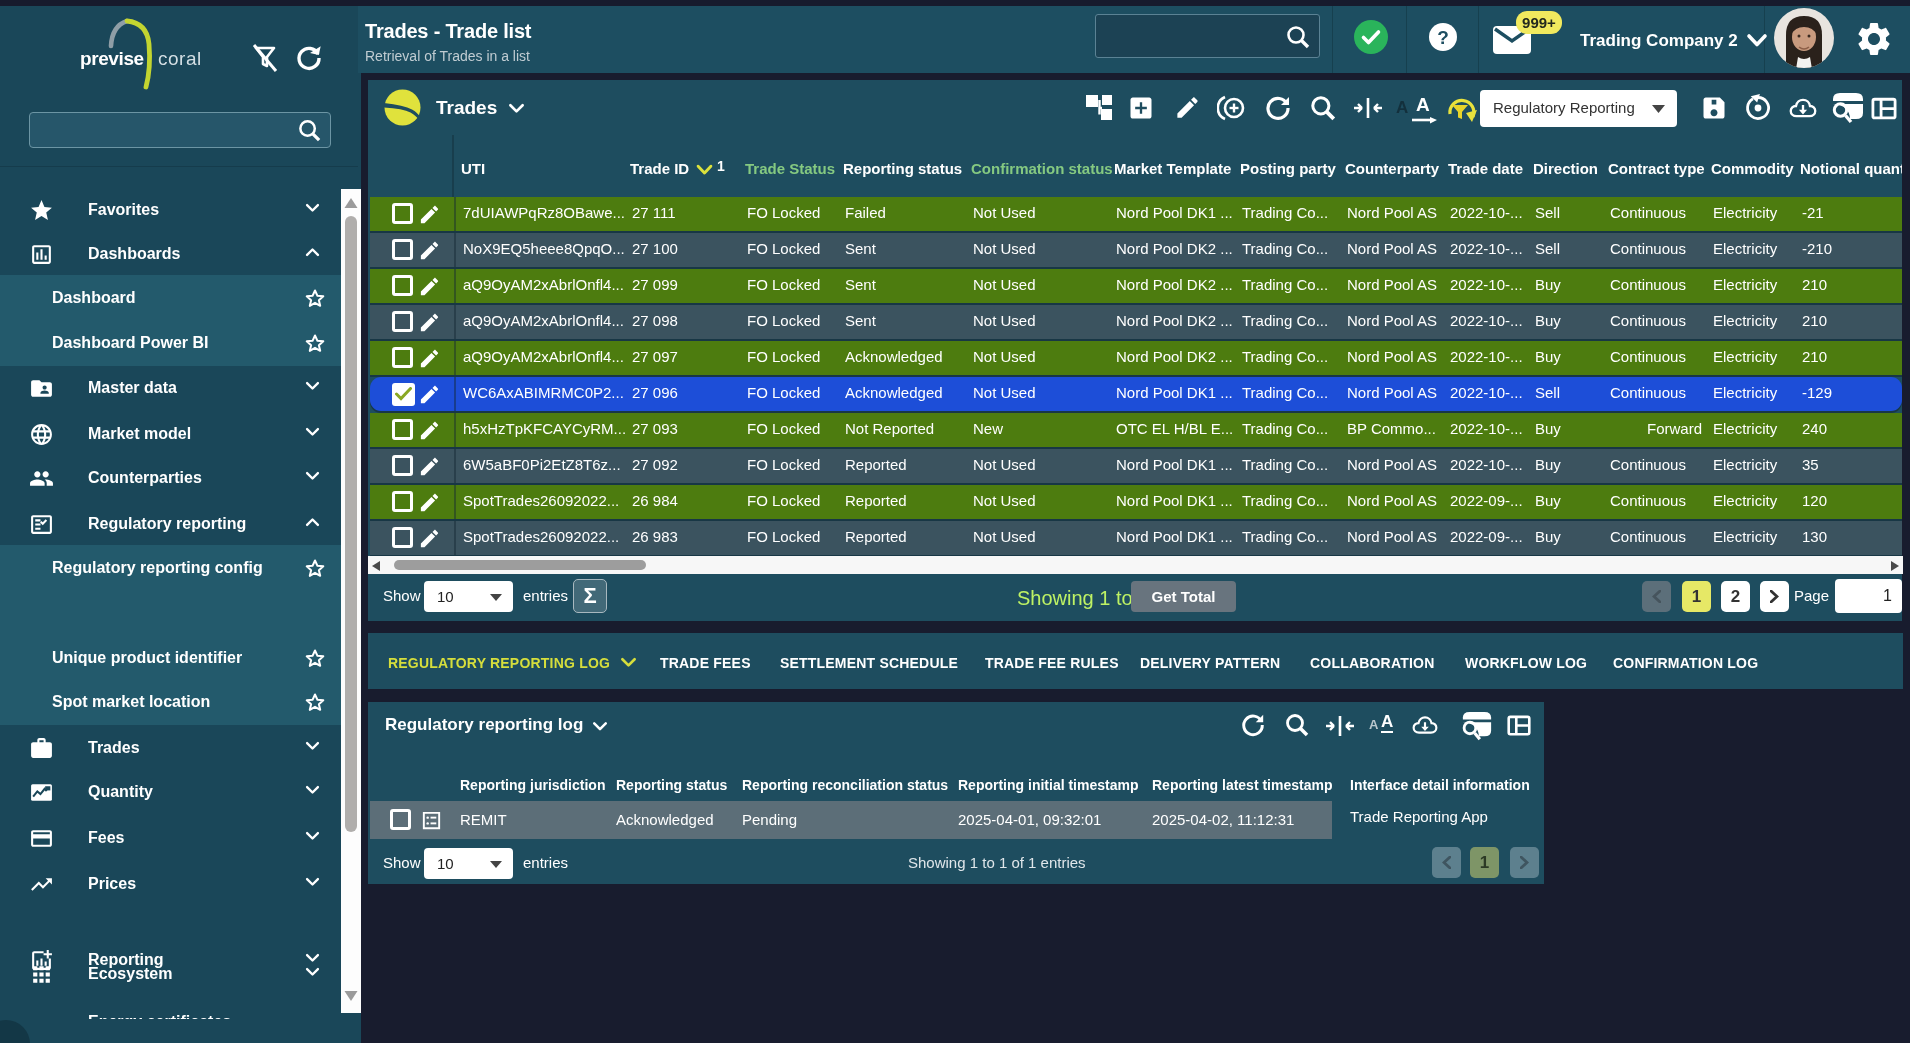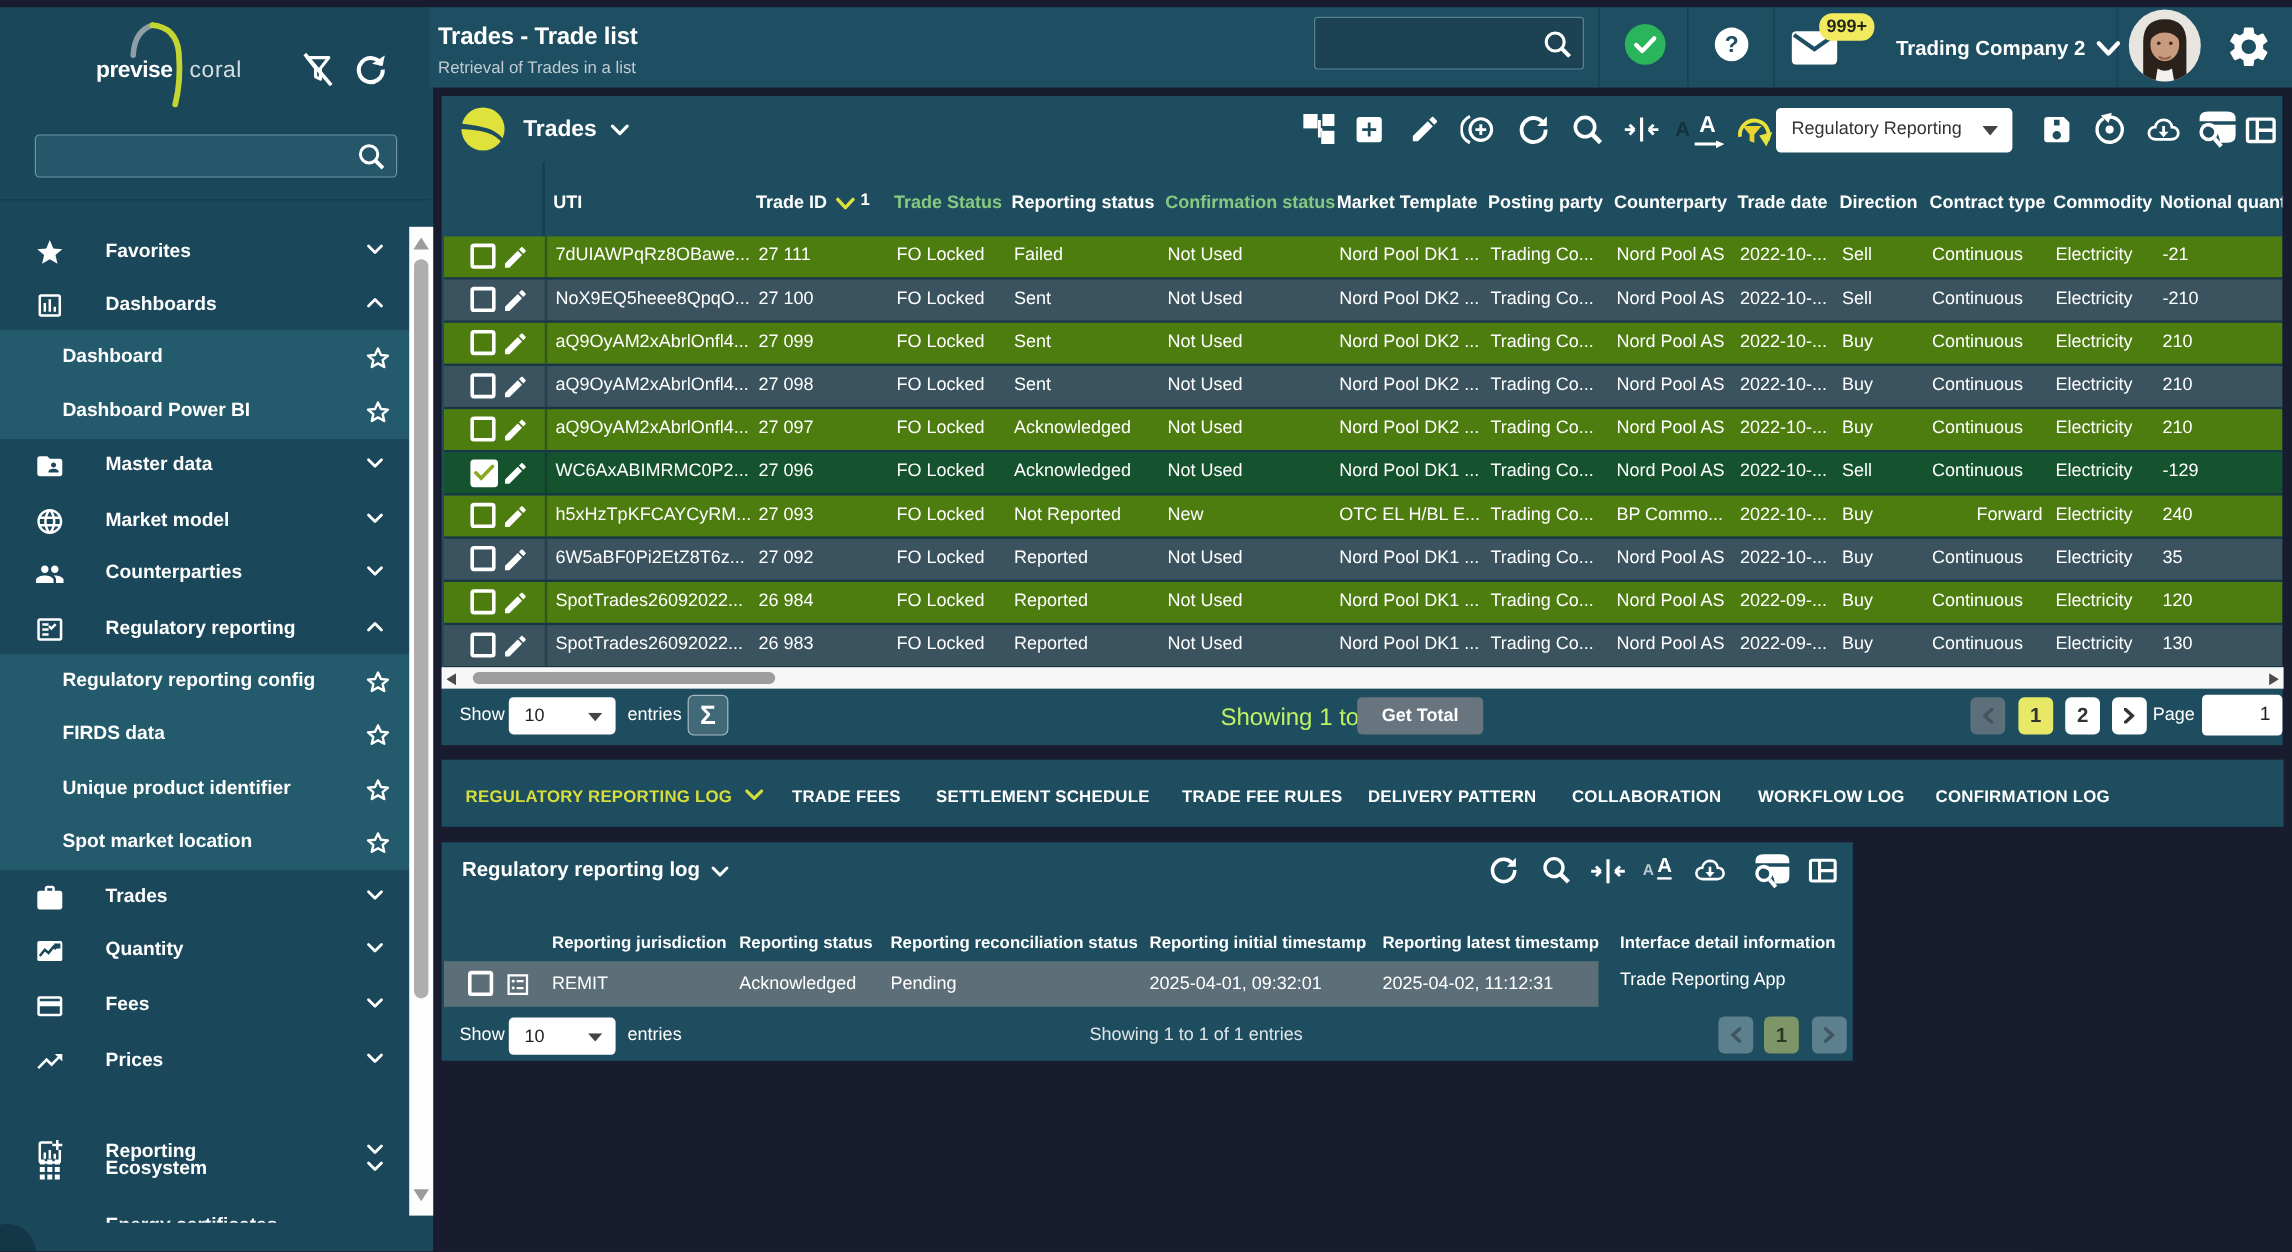--- a/index.html
+++ b/index.html
@@ -26,21 +26,21 @@
 .substar { position:absolute; left:303px; top:11px; }
 .subbg { background:#235a6c; }
 
 
 #mainpanel { left:368px; top:80px; width:1534px; height:541px; background:#1e4d5f; overflow:hidden; }
 .th { position:absolute; top:80px; font-size:15px; font-weight:bold; color:#fff; white-space:nowrap; }
 .thg { color:#85c981; }
 .row { position:absolute; left:2px; width:1532px; height:34px; box-shadow:0 2px 0 rgba(18,34,44,.5); }
 .rl { background:#4d7c0f; }
 .rd { background:#3b535f; }
-.rg { background:#14532d; }
+.rg { background:#1d4ed8;border-radius:11px; }
 .cell { position:absolute; top:7px; font-size:15px; color:#fff; white-space:nowrap; }
 .cbx { position:absolute; left:22px; top:6px; width:21px; height:21px; border:3px solid #fff; border-radius:3px; }
 .coldiv { position:absolute; left:84px; top:0; width:2px; height:34px; background:rgba(20,40,50,.45); }
 
 
 #mainfoot { left:368px; top:574px; width:1534px; height:46px; background:#1e4d5f; }
 #hscroll { left:368px; top:556px; width:1535px; height:18px; background:#f7f7f7; }
 .pgbtn { position:absolute; top:7px; width:29px; height:31px; border-radius:5px; font-size:17px; font-weight:bold; text-align:center; line-height:31px; }
 
 
@@ -145,26 +145,20 @@
     <svg class="navicon" viewBox="0 0 24 24">
           <path fill="#fff" d="M20 3H4c-1.1 0-2 .9-2 2v14c0 1.1.9 2 2 2h16c1.1 0 2-.9 2-2V5c0-1.1-.9-2-2-2zm0 16H4V5h16v14zM6 7h5v2H6zm0 4h5v2H6zm0 4h5v2H6zm11.41-6.59L16 7l-2.79 2.79-1.21-1.2-1.41 1.41 2.62 2.62z"></path>
         </svg>
     <div class="navlabel">Regulatory reporting</div>
     <svg class="chev" width="15" height="10" viewBox="0 0 18 11">
           <path d="M2.5 9 L9 2.5 L15.5 9" fill="none" stroke="#fff" stroke-width="2.8" stroke-linecap="round" stroke-linejoin="round"></path>
         </svg>
   </div>
   <div class="abs navitem" style="top:540px">
     <div class="sublabel">Regulatory reporting config</div>
-    <svg class="substar" width="24" height="24" viewBox="0 0 24 24">
-          <path fill="none" stroke="#fff" stroke-width="2" stroke-linejoin="round" d="M12 3.5l2.47 5.32 5.83.5-4.42 3.83 1.32 5.7L12 15.84l-5.2 3.01 1.32-5.7-4.42-3.83 5.83-.5z"></path>
-        </svg>
-  </div>
-  <div class="abs navitem" style="top:584px">
-    <div class="sublabel">FIRDS data</div>
     <svg class="substar" width="24" height="24" viewBox="0 0 24 24">
           <path fill="none" stroke="#fff" stroke-width="2" stroke-linejoin="round" d="M12 3.5l2.47 5.32 5.83.5-4.42 3.83 1.32 5.7L12 15.84l-5.2 3.01 1.32-5.7-4.42-3.83 5.83-.5z"></path>
         </svg>
   </div>
   <div class="abs navitem" style="top:630px">
     <div class="sublabel">Unique product identifier</div>
     <svg class="substar" width="24" height="24" viewBox="0 0 24 24">
           <path fill="none" stroke="#fff" stroke-width="2" stroke-linejoin="round" d="M12 3.5l2.47 5.32 5.83.5-4.42 3.83 1.32 5.7L12 15.84l-5.2 3.01 1.32-5.7-4.42-3.83 5.83-.5z"></path>
         </svg>
   </div>

